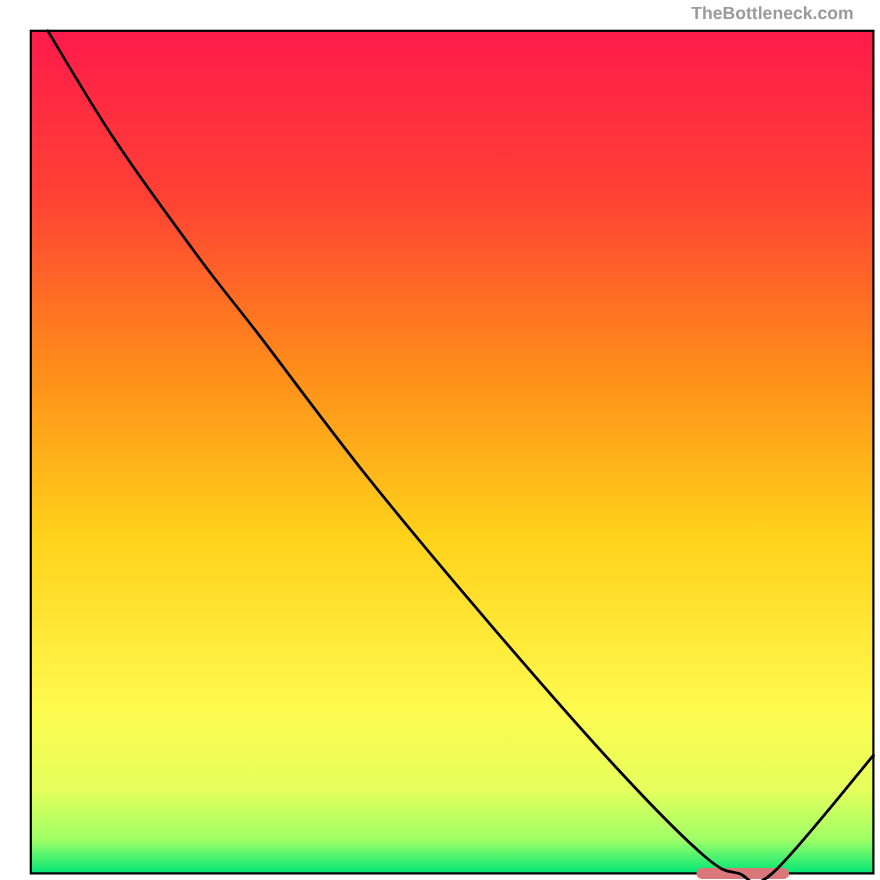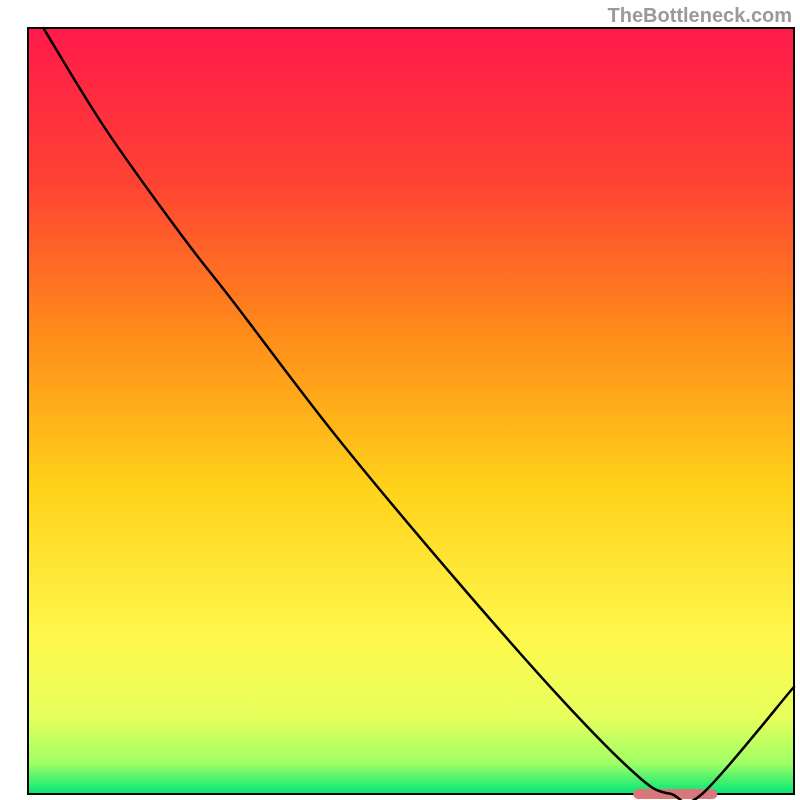--- a/index.html
+++ b/index.html
@@ -6,23 +6,23 @@
     margin: 0;
     padding: 0;
     width: 800px;
     height: 800px;
     background: #ffffff;
     overflow: hidden;
   }
   .watermark {
     position: absolute;
     top: 4px;
-    right: 8px;
+    right: 24px;
     font-family: Arial, Helvetica, sans-serif;
-    font-size: 20px;
+    font-size: 16px;
     font-weight: bold;
     color: #9a9a9a;
     letter-spacing: 0;
   }
 </style>
 </head>
 <body>
 
 
 

